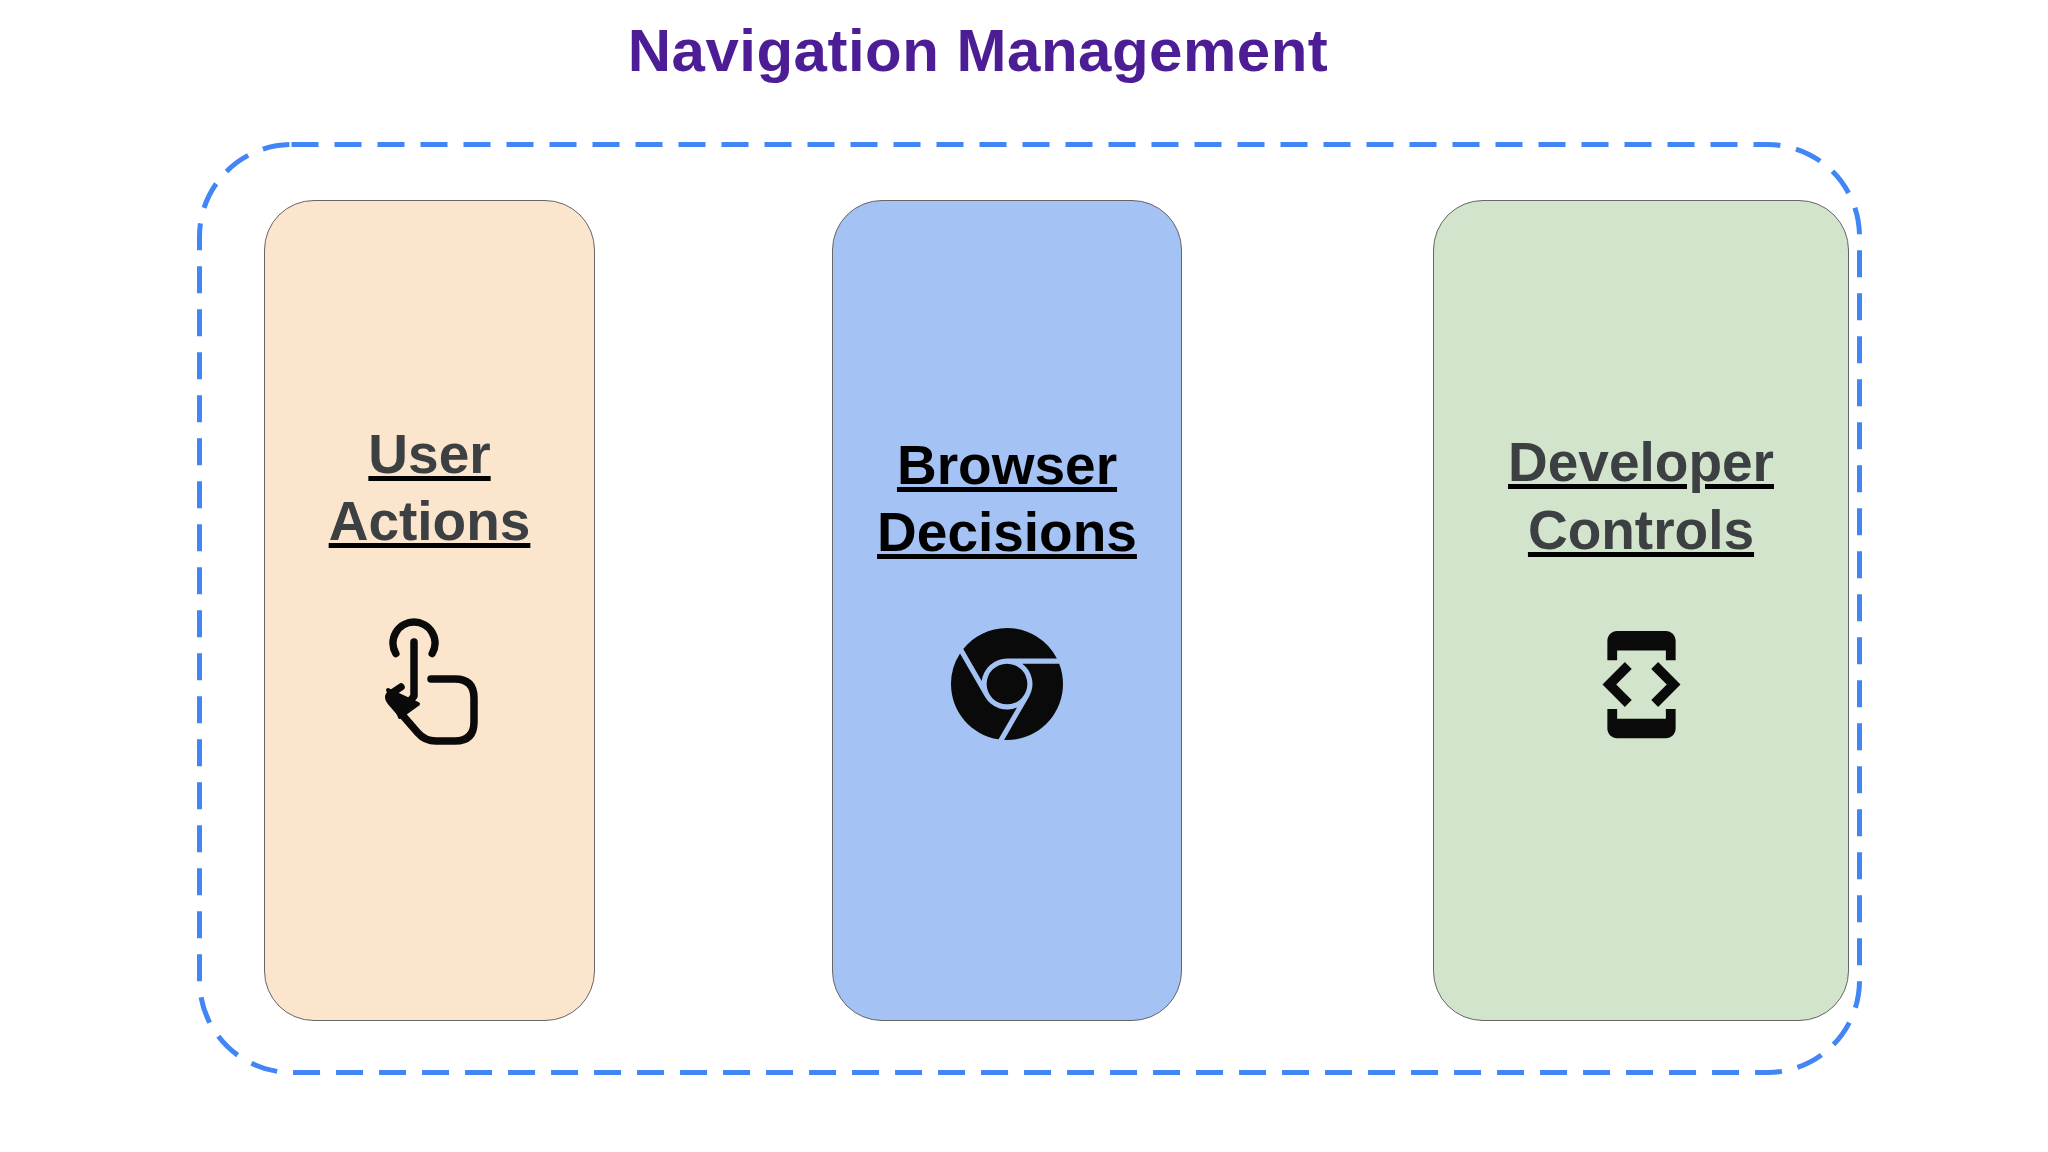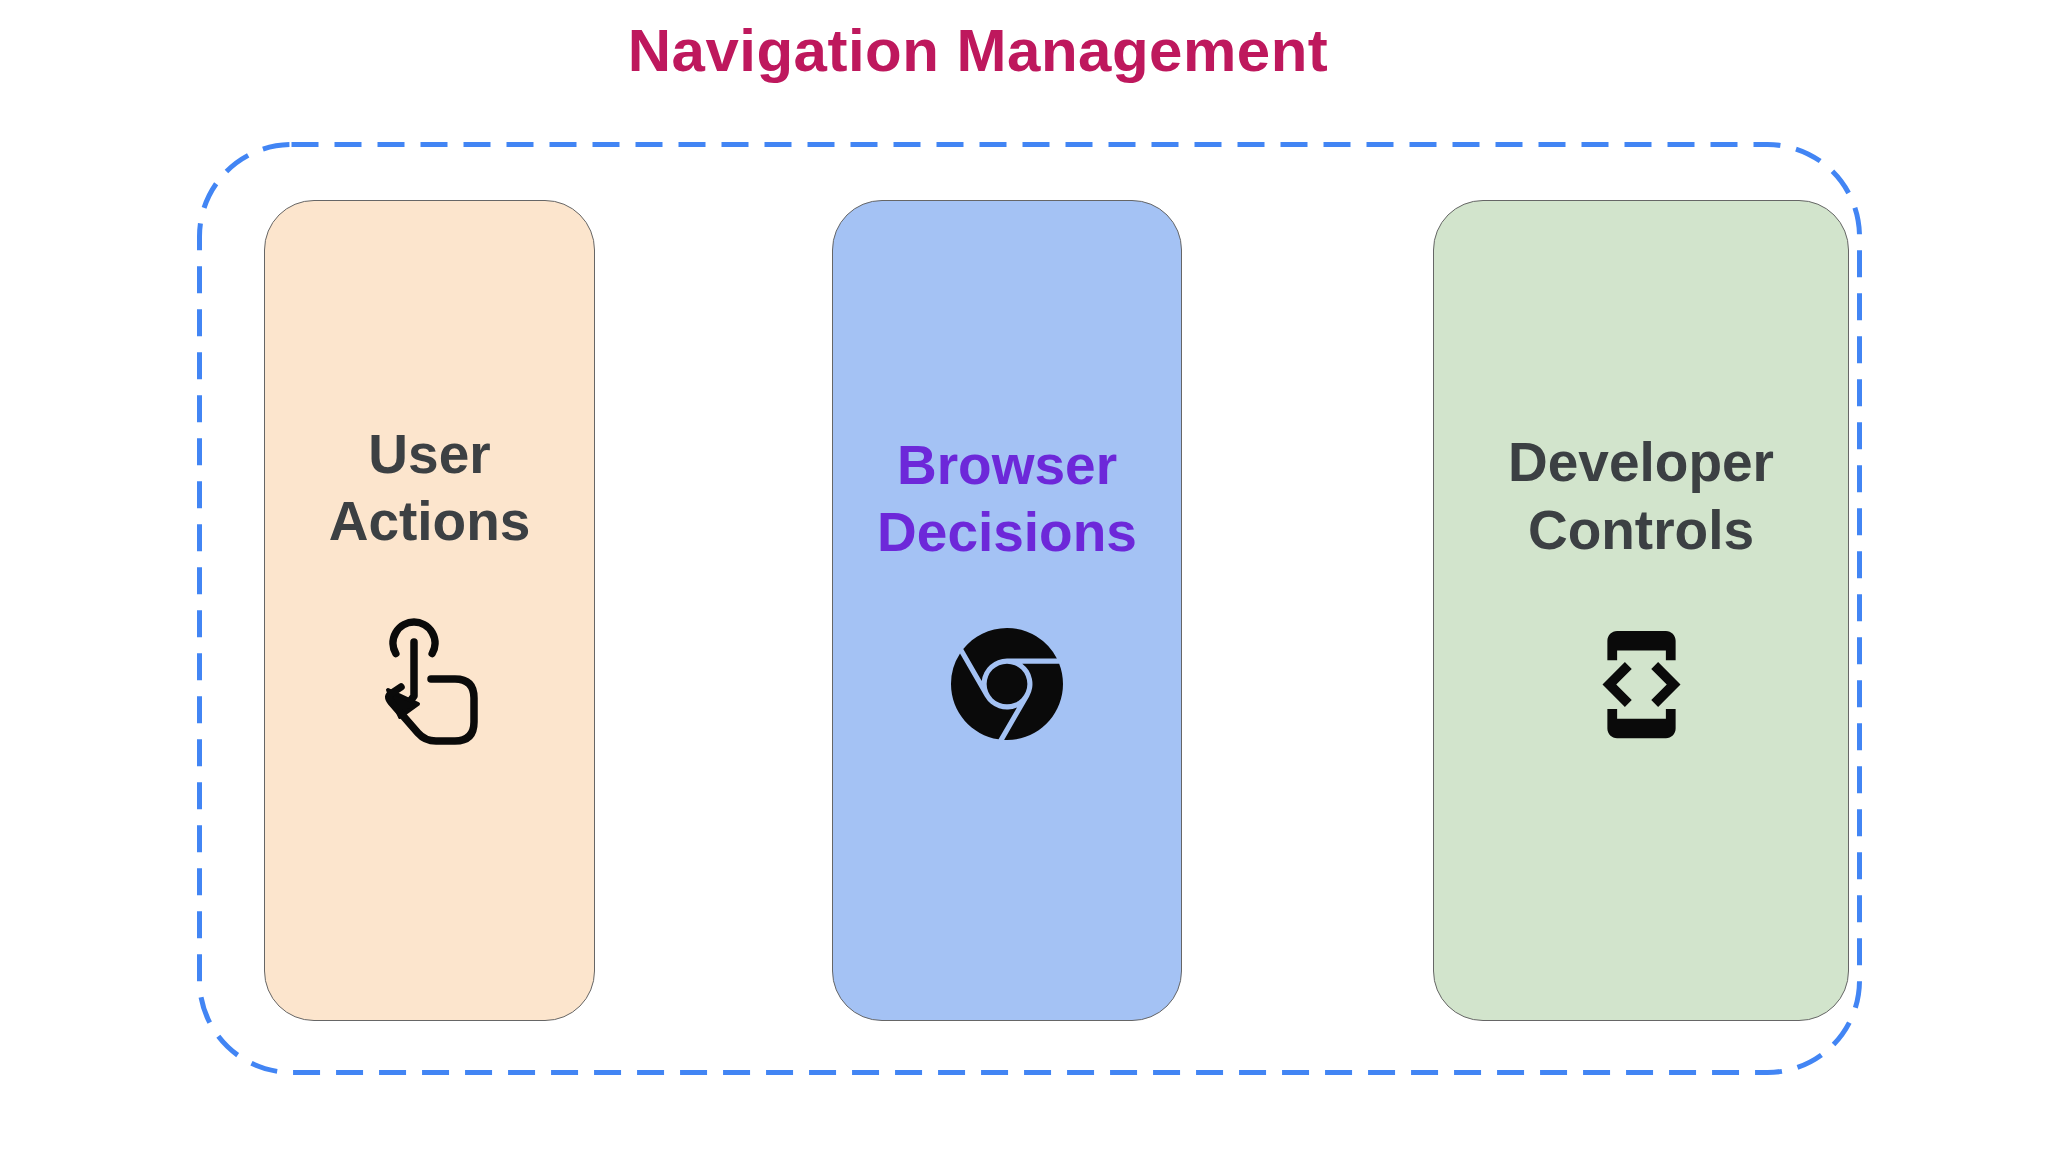--- a/index.html
+++ b/index.html
@@ -34,56 +34,57 @@
     top: 200px;
     height: 821px;
     border: 1.5px solid #666;
     border-radius: 50px;
     box-sizing: border-box;
     display: flex;
     flex-direction: column;
     align-items: center;
     justify-content: center;
     padding-bottom: 49px;
+    text-decoration: underline;
   }
   .card-1 { left: 264px;  width: 331px; }
   .card-2 { left: 832px;  width: 350px; }
   .card-3 { left: 1433px; width: 416px; }
   .card-label {
     font-size: 55px;
     font-weight: 700;
     line-height: 1.22;
     text-align: center;
     margin-bottom: 62px;
   }
   .card-icon { line-height: 0; }
 </style>
 </head>
 <body>
 
-<div class="title" style="color: #be185d;">Navigation Management</div>
+<div class="title" style="color: #4c1d95;">Navigation Management</div>
 
 <svg class="frame-svg">
   <rect class="frame-rect" x="199.5" y="144.5" width="1660" height="928" rx="92" ry="92" style="stroke: rgb(66, 133, 244);"></rect>
 </svg>
 
 <div class="card card-1" style="background-color: rgb(252, 229, 205); border-color: rgb(102, 102, 102);">
   <div class="card-label" style="color: rgb(60, 64, 67);">User Actions</div>
   <div class="card-icon" style="color: rgb(10, 10, 10);">
     <svg width="104" height="134" viewBox="0 0 104 134" fill="none">
       <path d="M17.8 36.5 A21 21 0 1 1 54.2 36.5" stroke="currentColor" stroke-width="7.5" stroke-linecap="round"></path>
       <path d="M36 25 V79 L27 91" stroke="currentColor" stroke-width="7.5" stroke-linecap="round" stroke-linejoin="round"></path>
       <path d="M22 100 L10 73 L40 87 Z" fill="currentColor" stroke="currentColor" stroke-width="4" stroke-linejoin="round"></path>
       <path d="M53 62 H77 Q96 62 96 81 V105 Q96 124 77 124 H58 Q47 124 40 116 L13 85 Q8 79 14 76 L23 70" stroke="currentColor" stroke-width="7.5" stroke-linecap="round" stroke-linejoin="round"></path>
     </svg>
   </div>
 </div>
 
 <div class="card card-2" style="background-color: rgb(164, 194, 244); border-color: rgb(102, 102, 102);">
-  <div class="card-label" style="color: #6d28d9;">Browser Decisions</div>
+  <div class="card-label" style="color: #000000;">Browser Decisions</div>
   <div class="card-icon" style="color: rgb(10, 10, 10);">
     <svg width="112" height="112" viewBox="0 0 24 24">
       <path fill="currentColor" d="M12 0C8.21 0 4.831 1.757 2.632 4.501l3.953 6.848A5.454 5.454 0 0 1 12 6.545h10.691A12 12 0 0 0 12 0zM1.931 5.47A11.943 11.943 0 0 0 0 12c0 6.012 4.42 10.991 10.189 11.864l3.953-6.847a5.45 5.45 0 0 1-6.865-2.29zm13.342 2.166a5.446 5.446 0 0 1 1.45 7.09l.002.001h-.002l-5.344 9.257c.206.01.413.016.621.016 6.627 0 12-5.373 12-12 0-1.54-.29-3.011-.818-4.364zM12 16.364a4.364 4.364 0 1 1 0-8.728 4.364 4.364 0 0 1 0 8.728Z"></path>
     </svg>
   </div>
 </div>
 
 <div class="card card-3" style="background-color: rgb(210, 228, 204); border-color: rgb(102, 102, 102);">
   <div class="card-label" style="color: rgb(60, 64, 67);">Developer Controls</div>
   <div class="card-icon" style="color: rgb(10, 10, 10);">

